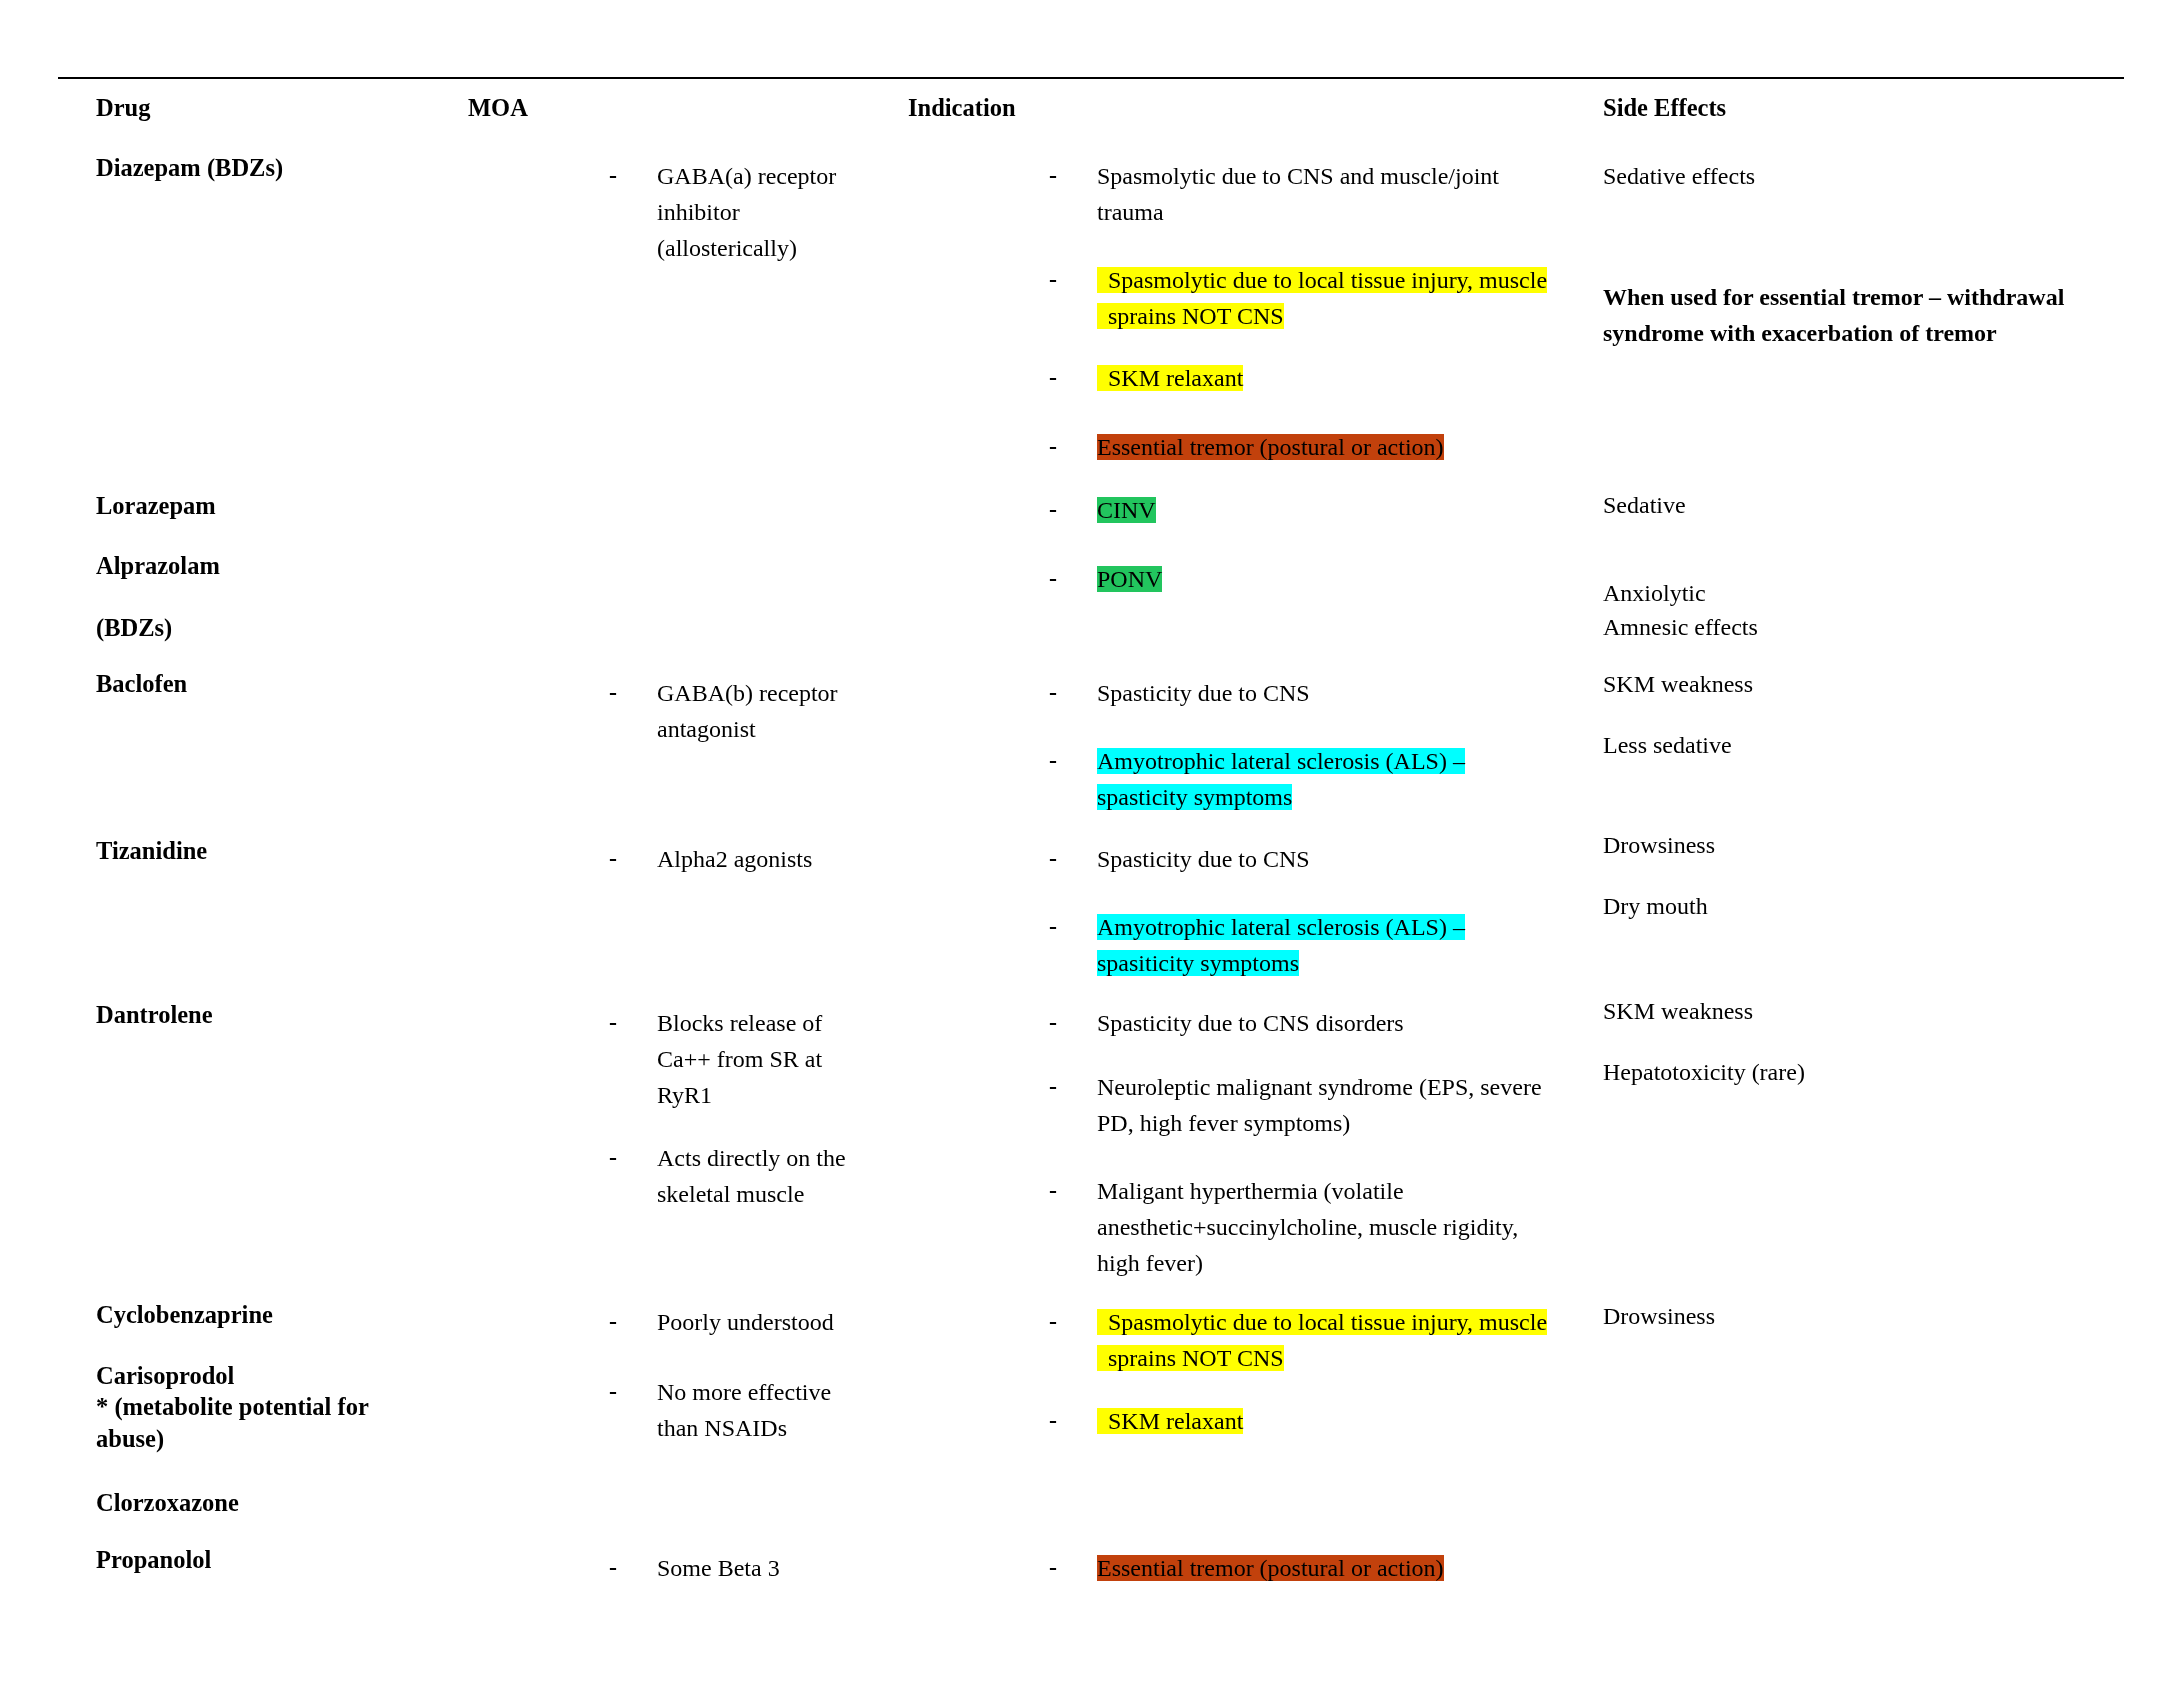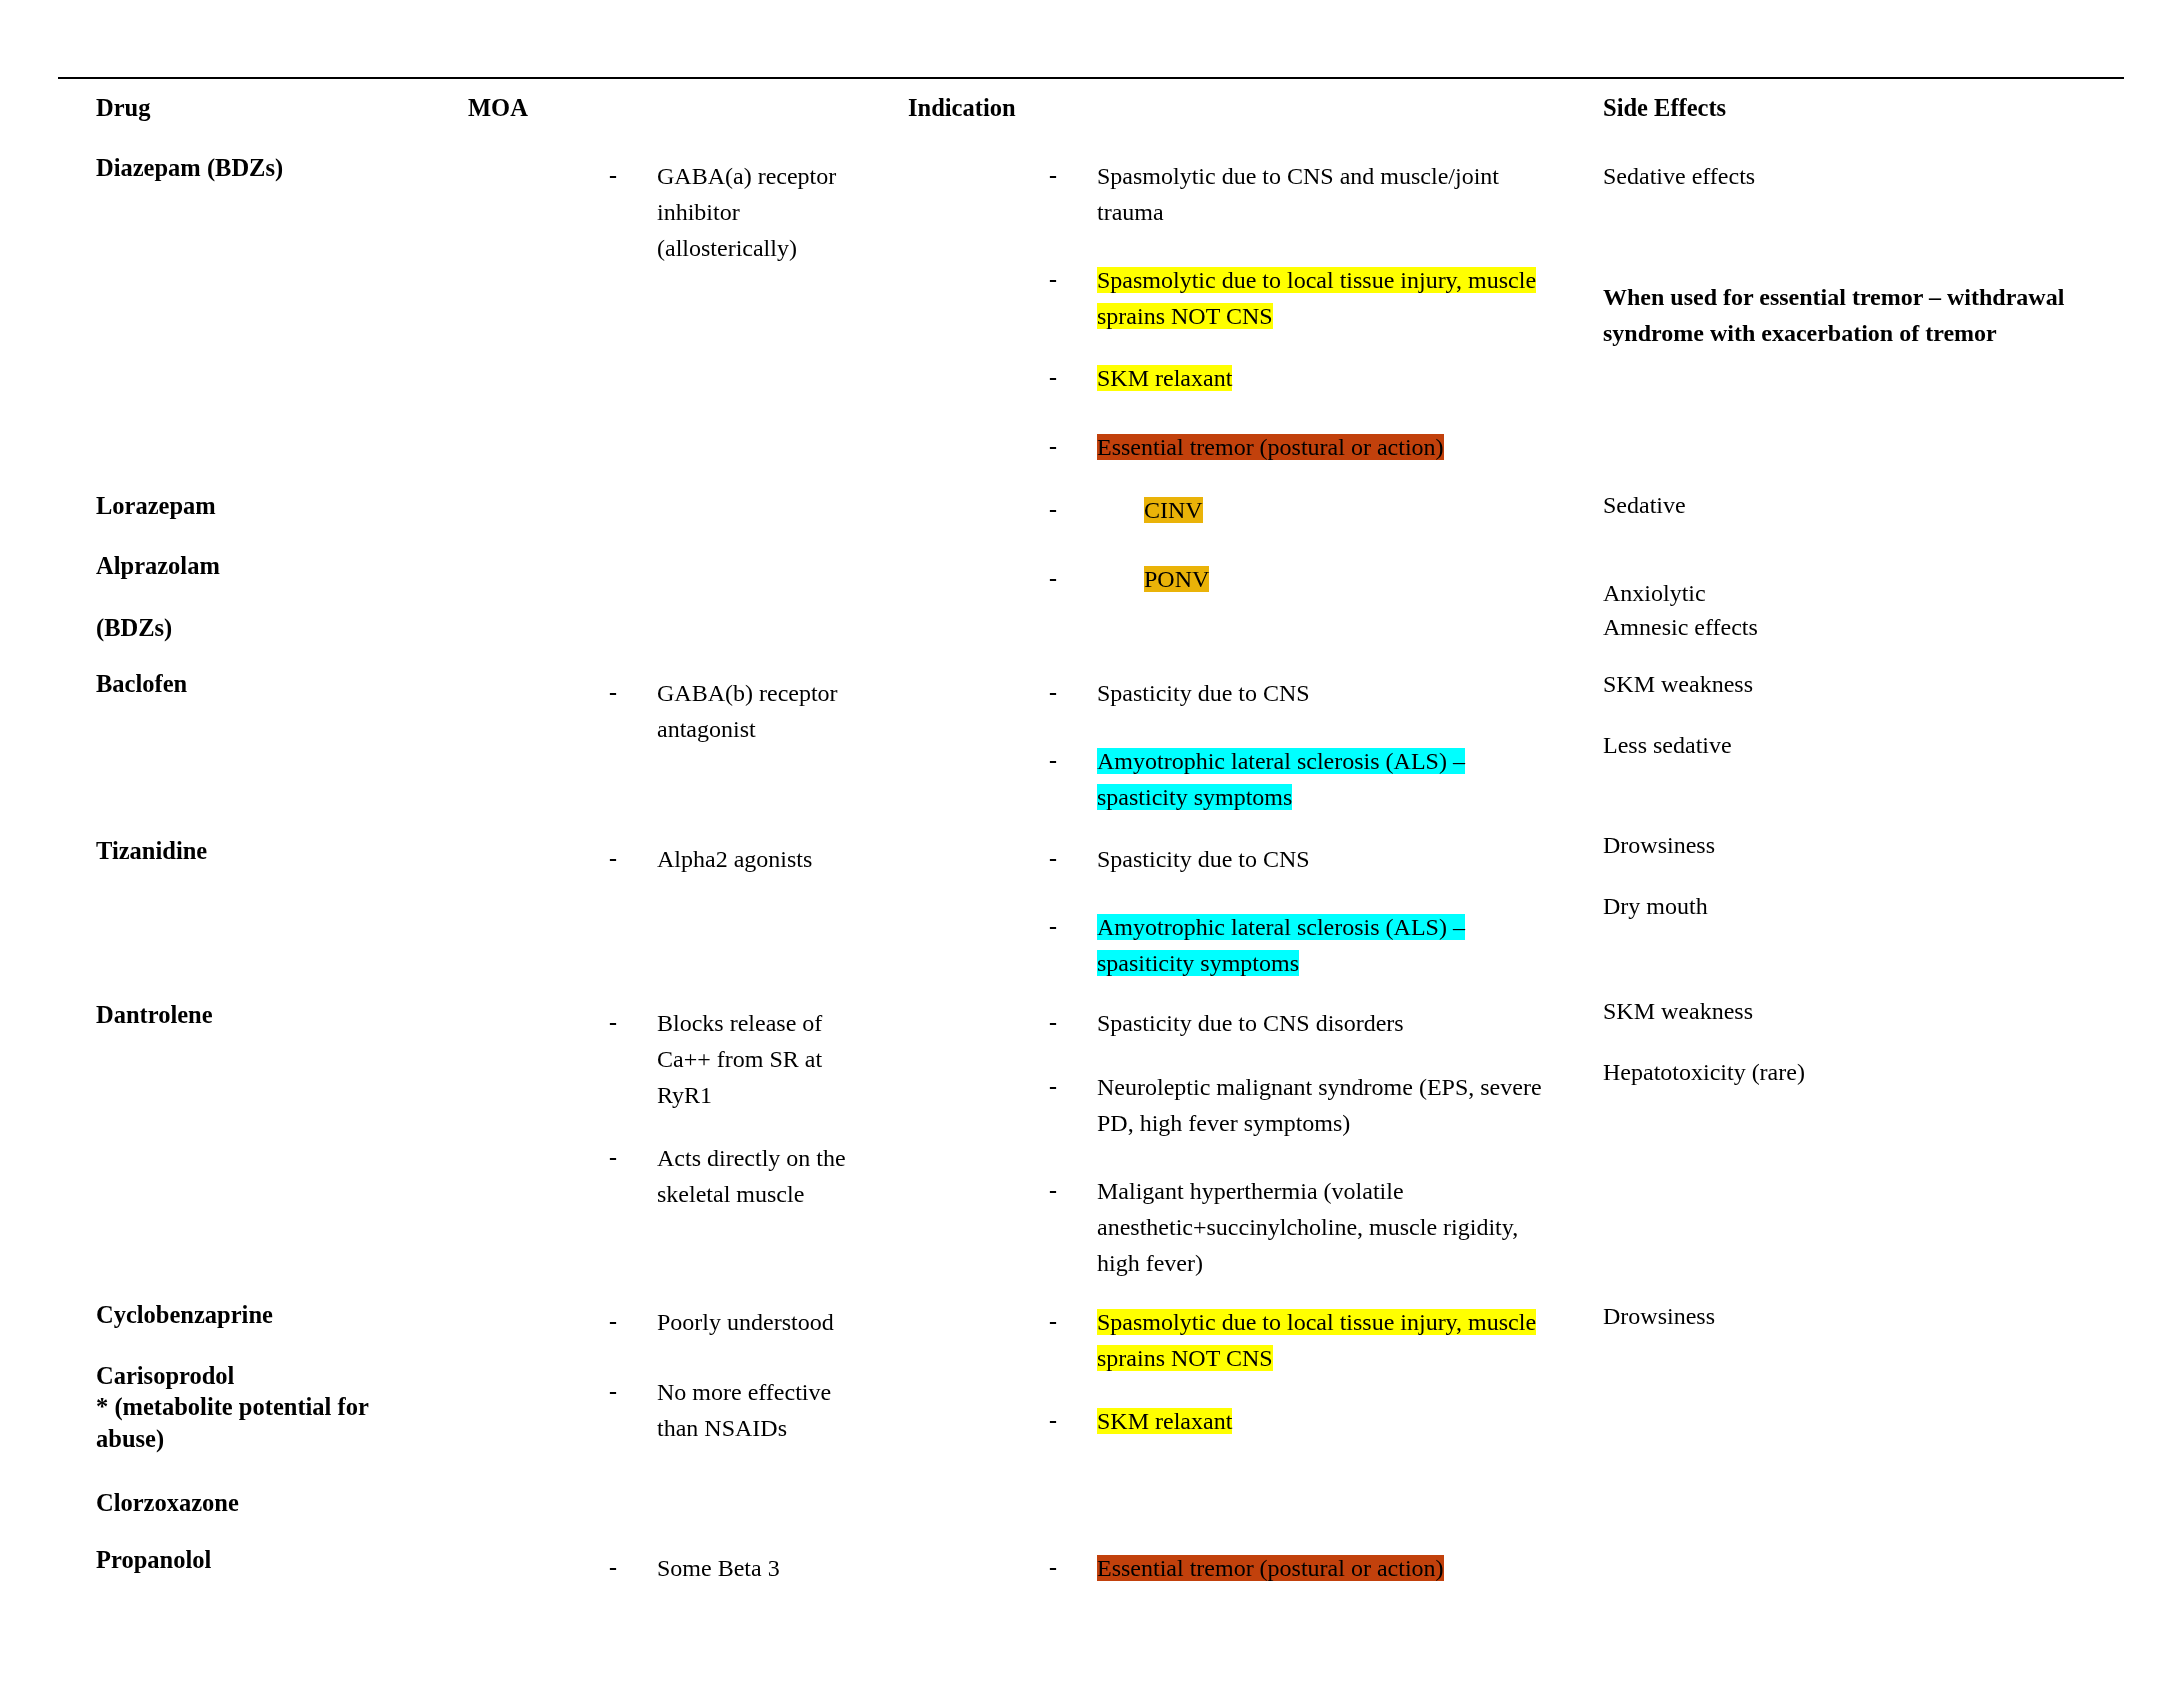--- a/index.html
+++ b/index.html
@@ -56,24 +56,24 @@
     position: absolute;
     left: 0;
     top: -1.3px;
     font-size: 24px;
     font-weight: bold;
     line-height: 1.49;
   }
   .bullet-item .btxt {
     display: block;
   }
-  .hl-yellow { background: #FFFF00; }
+  .hl-yellow { background: #FFFF00; padding-left: 11px; }
   .hl-green  { background: #c2410c; }
   .hl-cyan   { background: #00FFFF; }
-  .hl-teal   { background: #eab308; margin-left: 47px; }
+  .hl-teal   { background: #22c55e; }
   .plain {
     position: absolute;
     font-size: 24px;
     line-height: 1.49;
   }
   .lineblock { display: block; }
 </style>
 </head>
 <body>
 

